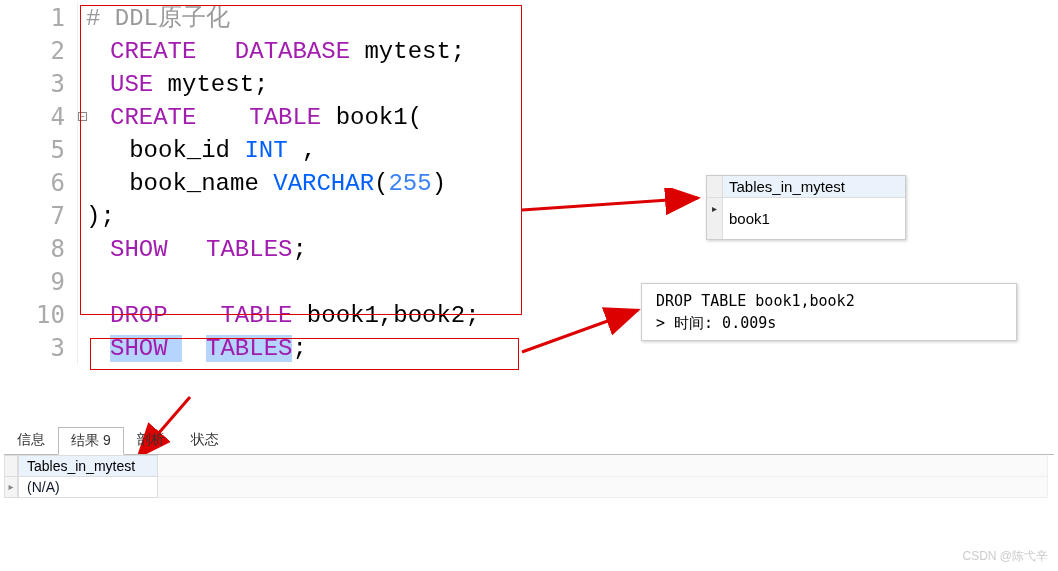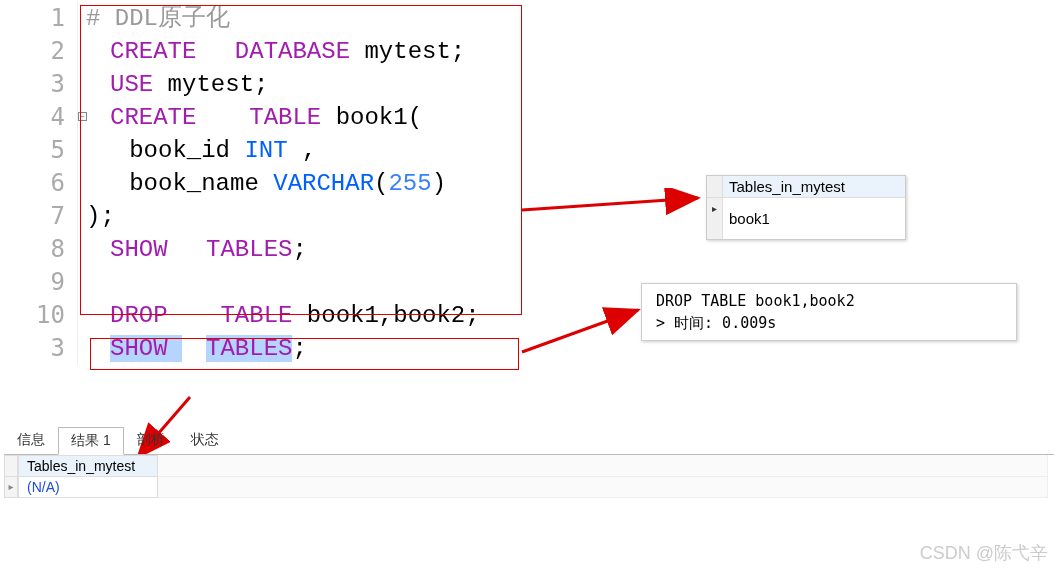--- a/index.html
+++ b/index.html
@@ -134,29 +134,29 @@
     }
     .result-table .corner{width:14px;border:1px solid #ddd;background:#f4f4f4;}
     .result-table .hcell{
       border:1px solid #ddd;background:#eaf2fb;padding:2px 8px;min-width:140px;
     }
     .result-table .row{display:flex;}
     .result-table .mark{
       width:14px;border:1px solid #ddd;border-top:none;background:#f4f4f4;text-align:center;font-size:10px;color:#888;line-height:20px;
     }
     .result-table .cell{
-      border:1px solid #ddd;border-top:none;padding:2px 8px;color:#1d4ed8;min-width:140px;
+      border:1px solid #ddd;border-top:none;padding:2px 8px;color:#0f172a;min-width:140px;
     }
     .result-table .trail{
       border:1px solid #eee;border-top:none;border-left:none;width:890px;background:#fafafa;
     }
     .watermark{
       position:absolute;
       right:10px; bottom:6px;
-      color:#ccc; font-size:18px;
+      color:#ccc; font-size:12px;
     }
   </style>
 </head>
 <body>
 
 <div class="editor-wrap">
   <div class="gutter" id="gutter">
       <div>1</div>
       <div>2</div>
       <div>3</div>
@@ -214,21 +214,21 @@
   <defs>
       <marker id="ah3" markerWidth="12" markerHeight="10" refX="11" refY="5" orient="auto">
         <polygon points="0 0, 12 5, 0 10" fill="#d00"></polygon>
       </marker>
     </defs>
   <line x1="60" y1="2" x2="8" y2="62" stroke="#d00" stroke-width="3" marker-end="url(#ah3)"></line>
 </svg>
 
 <div class="tabs">
   <div class="tab">信息</div>
-  <div class="tab active">结果 1</div>
+  <div class="tab active">结果 9</div>
   <div class="tab">剖析</div>
   <div class="tab">状态</div>
 </div>
 
 <div class="result-table">
   <div class="hdr">
     <div class="corner"></div>
     <div class="hcell">Tables_in_mytest</div>
     <div class="trail"></div>
   </div>

